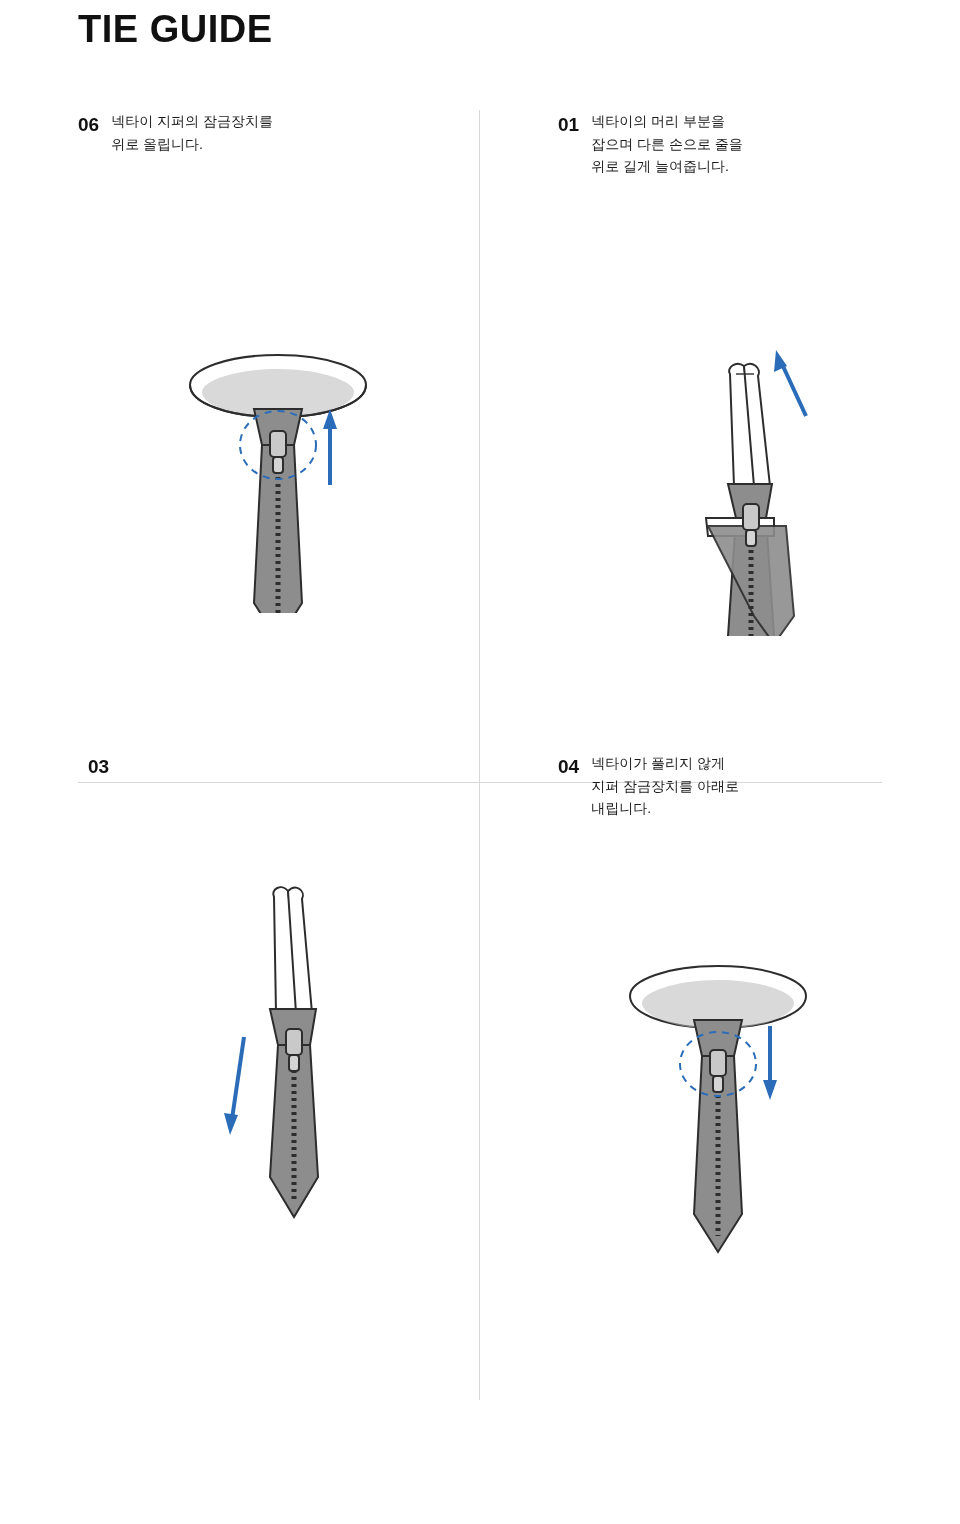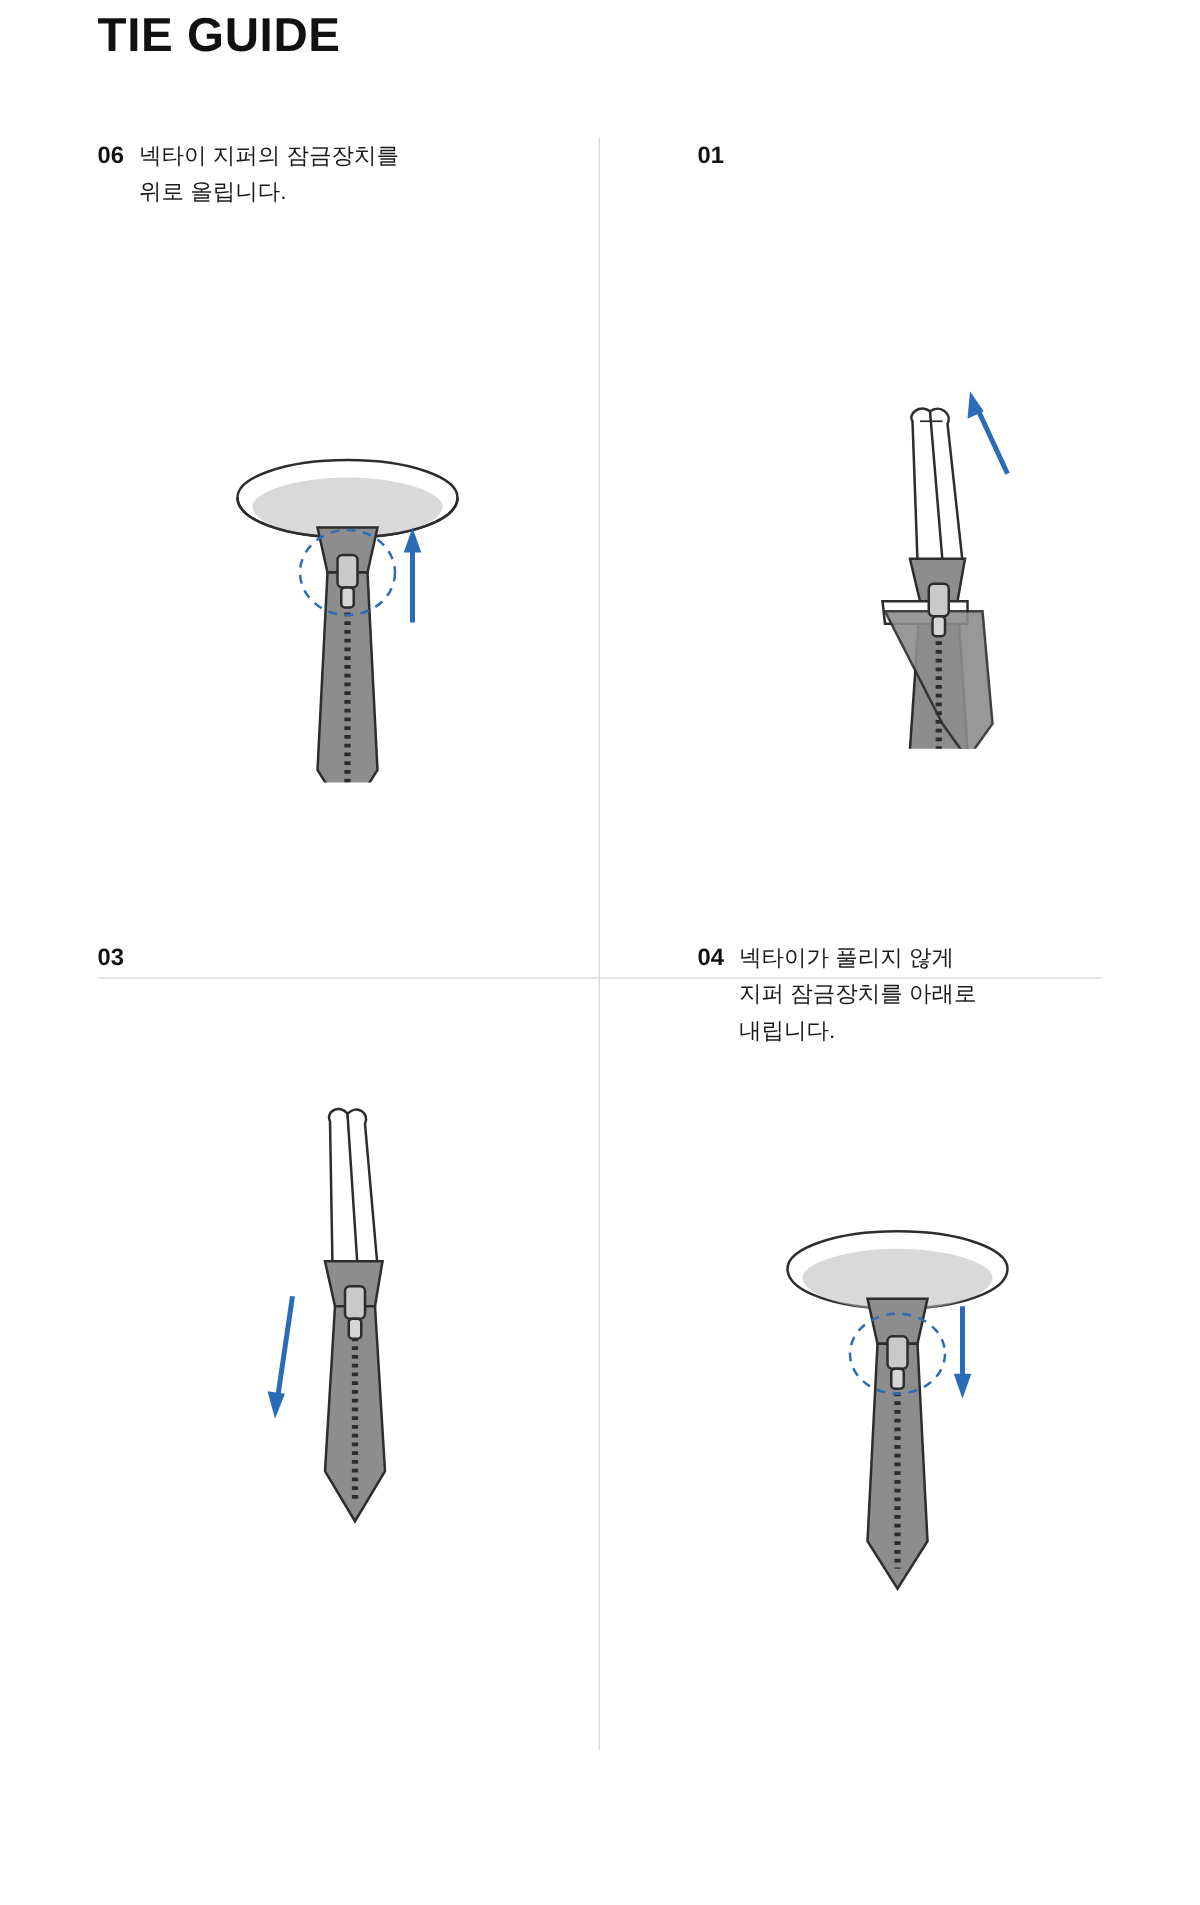--- a/index.html
+++ b/index.html
@@ -38,37 +38,37 @@
     width: 960px;
     height: 1400px;
   }
   .cell {
     position: absolute;
     width: 400px;
     box-sizing: border-box;
   }
   .cell-01 { left: 78px;  top: 18px; }
   .cell-02 { left: 558px; top: 18px; }
-  .cell-03 { left: 78px;  top: 660px; }
+  .cell-03 { left: 88px;  top: 660px; }
   .cell-04 { left: 558px; top: 660px; }
 
   .step-head {
     display: flex;
     align-items: flex-start;
     gap: 12px;
   }
   .step-num {
     font-size: 19px;
     font-weight: bold;
     color: #111111;
     line-height: 1.62;
     flex: 0 0 auto;
   }
   .step-text {
-    font-size: 18px;
+    font-size: 14px;
     line-height: 1.62;
     color: #1a1a1a;
     max-width: 300px;
     white-space: pre-line;
   }
   .art {
     margin-top: 18px;
     width: 400px;
     height: 440px;
     position: relative;
@@ -134,20 +134,23 @@
             <line x1="252" y1="312" x2="252" y2="250"></line>
             <polygon points="252,236 245,256 259,256" stroke="none"></polygon>
           </g>
         </svg>
       </div>
     </div>
 
     <div class="cell cell-02">
       <div class="step-head">
         <div class="step-num">01</div>
+        <div class="step-text">넥타이의 머리 부분을
+잡으며 다른 손으로 줄을
+위로 길게 늘여줍니다.</div>
       </div>
       <div class="art">
         <svg width="400" height="440" viewBox="0 0 400 440" xmlns="http://www.w3.org/2000/svg">
           <g fill="none" stroke="#2d2d2d" stroke-width="2">
 
             <path d="M172 178 C 168 172, 178 164, 186 170 L 204 290 L 176 290 Z" fill="#ffffff"></path>
             <path d="M186 170 C 194 164, 204 172, 200 180 L 212 290 L 196 290 Z" fill="#ffffff"></path>
             <path d="M178 178 L196 178" stroke="#2d2d2d" stroke-width="1.4"></path>
 
             <path d="M170 288 L214 288 L208 322 L178 322 Z" fill="#8d8d8d"></path>

